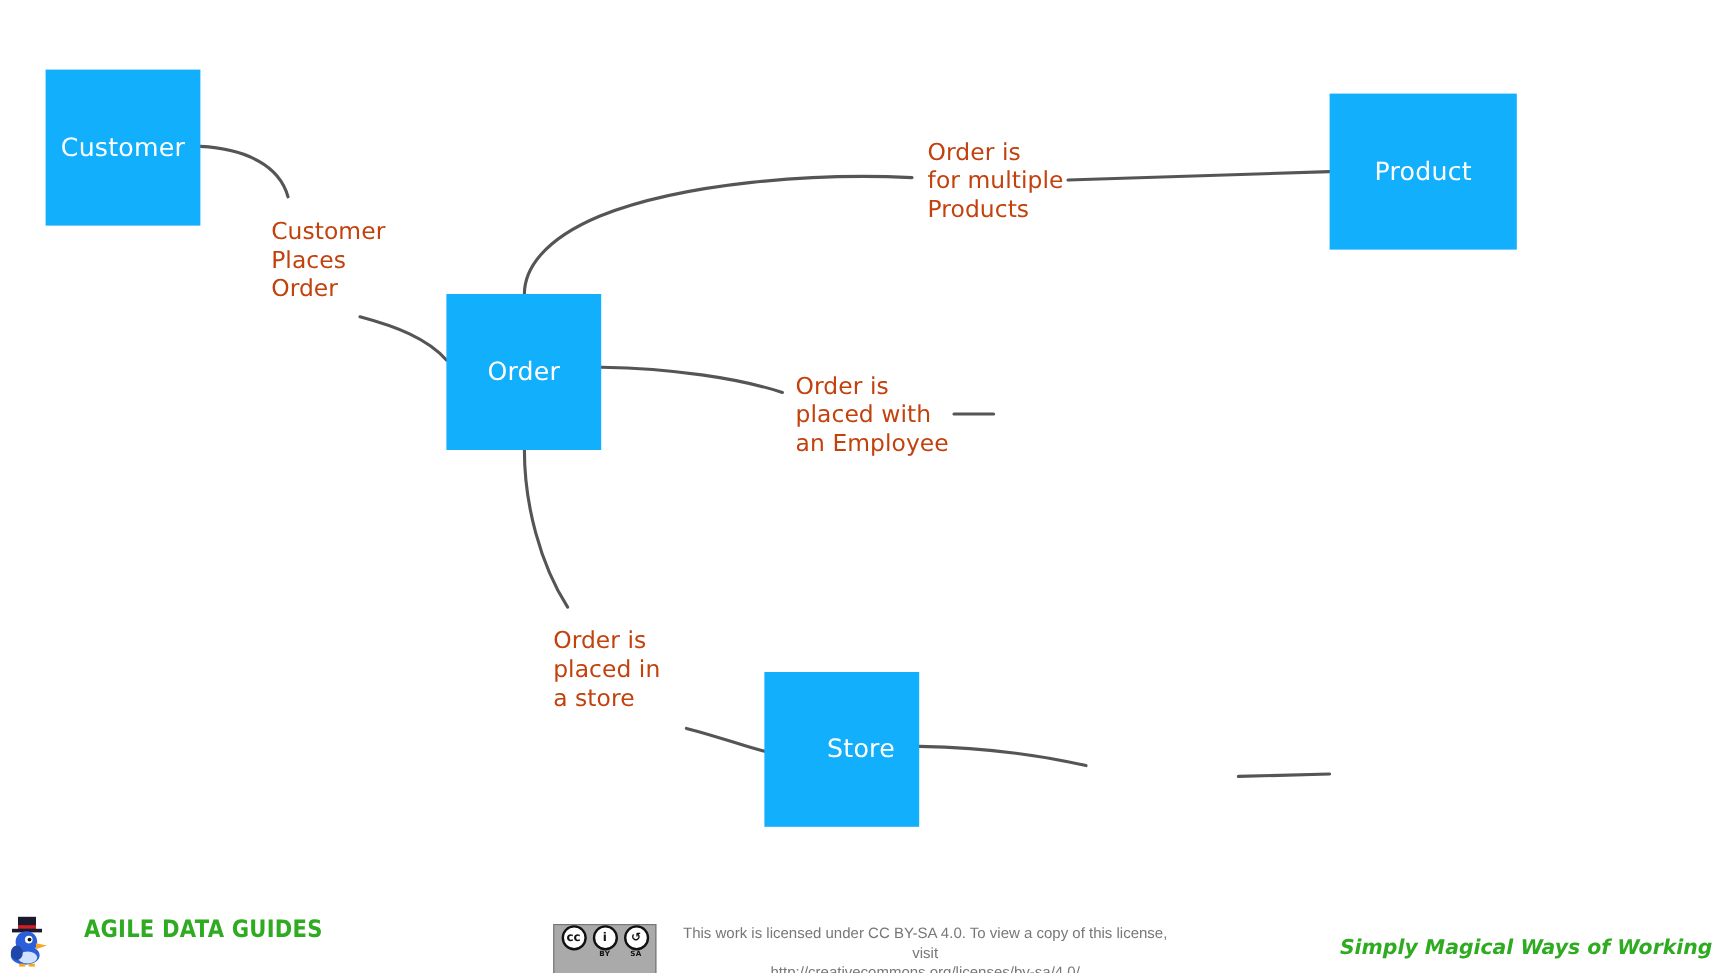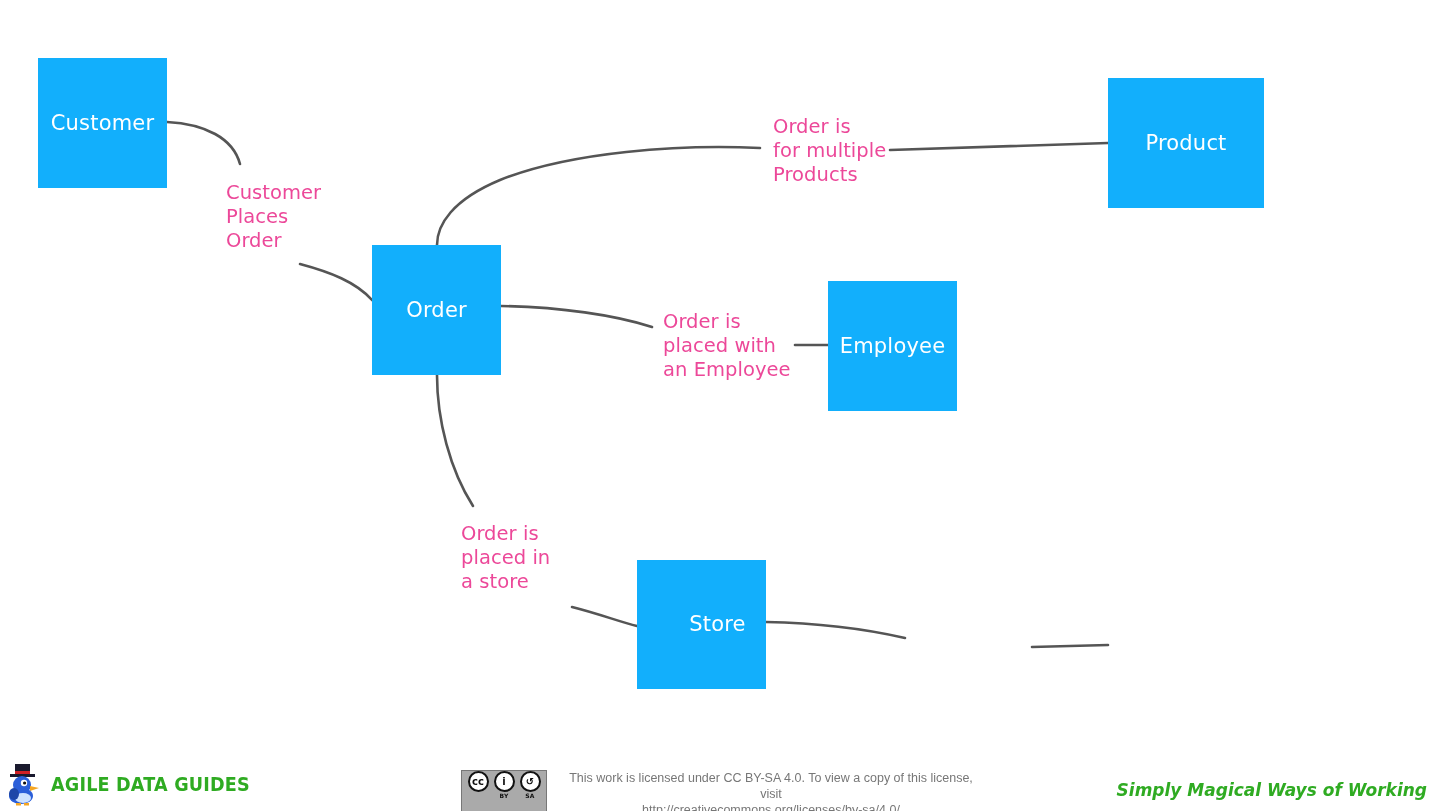--- a/index.html
+++ b/index.html
@@ -35,21 +35,21 @@
     color: #ffffff;
     font-size: 21px;
     font-weight: 400;
     letter-spacing: 0.2px;
     line-height: 1;
     white-space: nowrap;
   }
   
   .rel-label {
     position: absolute;
-    color: #ec4899;
+    color: #c2410c;
     font-size: 19.5px;
     line-height: 24px;
     white-space: pre;
     letter-spacing: 0.05px;
   }
   
   #connectors {
     position: absolute;
     left: 0; top: 0;
     width: 1439px;
@@ -68,22 +68,21 @@
     left: 0;
     top: 758px;
     width: 1439px;
     height: 53px;
   }
   #brand {
     position: absolute;
     left: 6px;
     top: 4px;
     display: flex;
-    align-items: center;
-    gap: 5px;
+    gap: 24px;
   }
   #brand .brand-text {
     color: #2FAB22;
     font-weight: bold;
     font-size: 20px;
     letter-spacing: 0.2px;
     font-family: "DejaVu Sans", "Liberation Sans", sans-serif;
     transform: scaleX(0.88);
     transform-origin: left center;
     white-space: nowrap;
@@ -191,23 +190,20 @@
   </div>
 
   <div class="entity" style="left:372px; top:245px; width:129px; height:130px;">
     <span class="entity-label">Order</span>
   </div>
 
   <div class="entity" style="left:1108px; top:78px; width:156px; height:130px;">
     <span class="entity-label">Product</span>
   </div>
 
-  <div class="entity" style="left:828px; top:281px; width:129px; height:130px;">
-    <span class="entity-label">Employee</span>
-  </div>
 
   <div class="entity" style="left:637px; top:560px; width:129px; height:129px;padding-left:32px;">
     <span class="entity-label">Store</span>
   </div>
 
 
   <div class="rel-label" style="left:226px; top:181px;">Customer
 Places
 Order</div>
 

